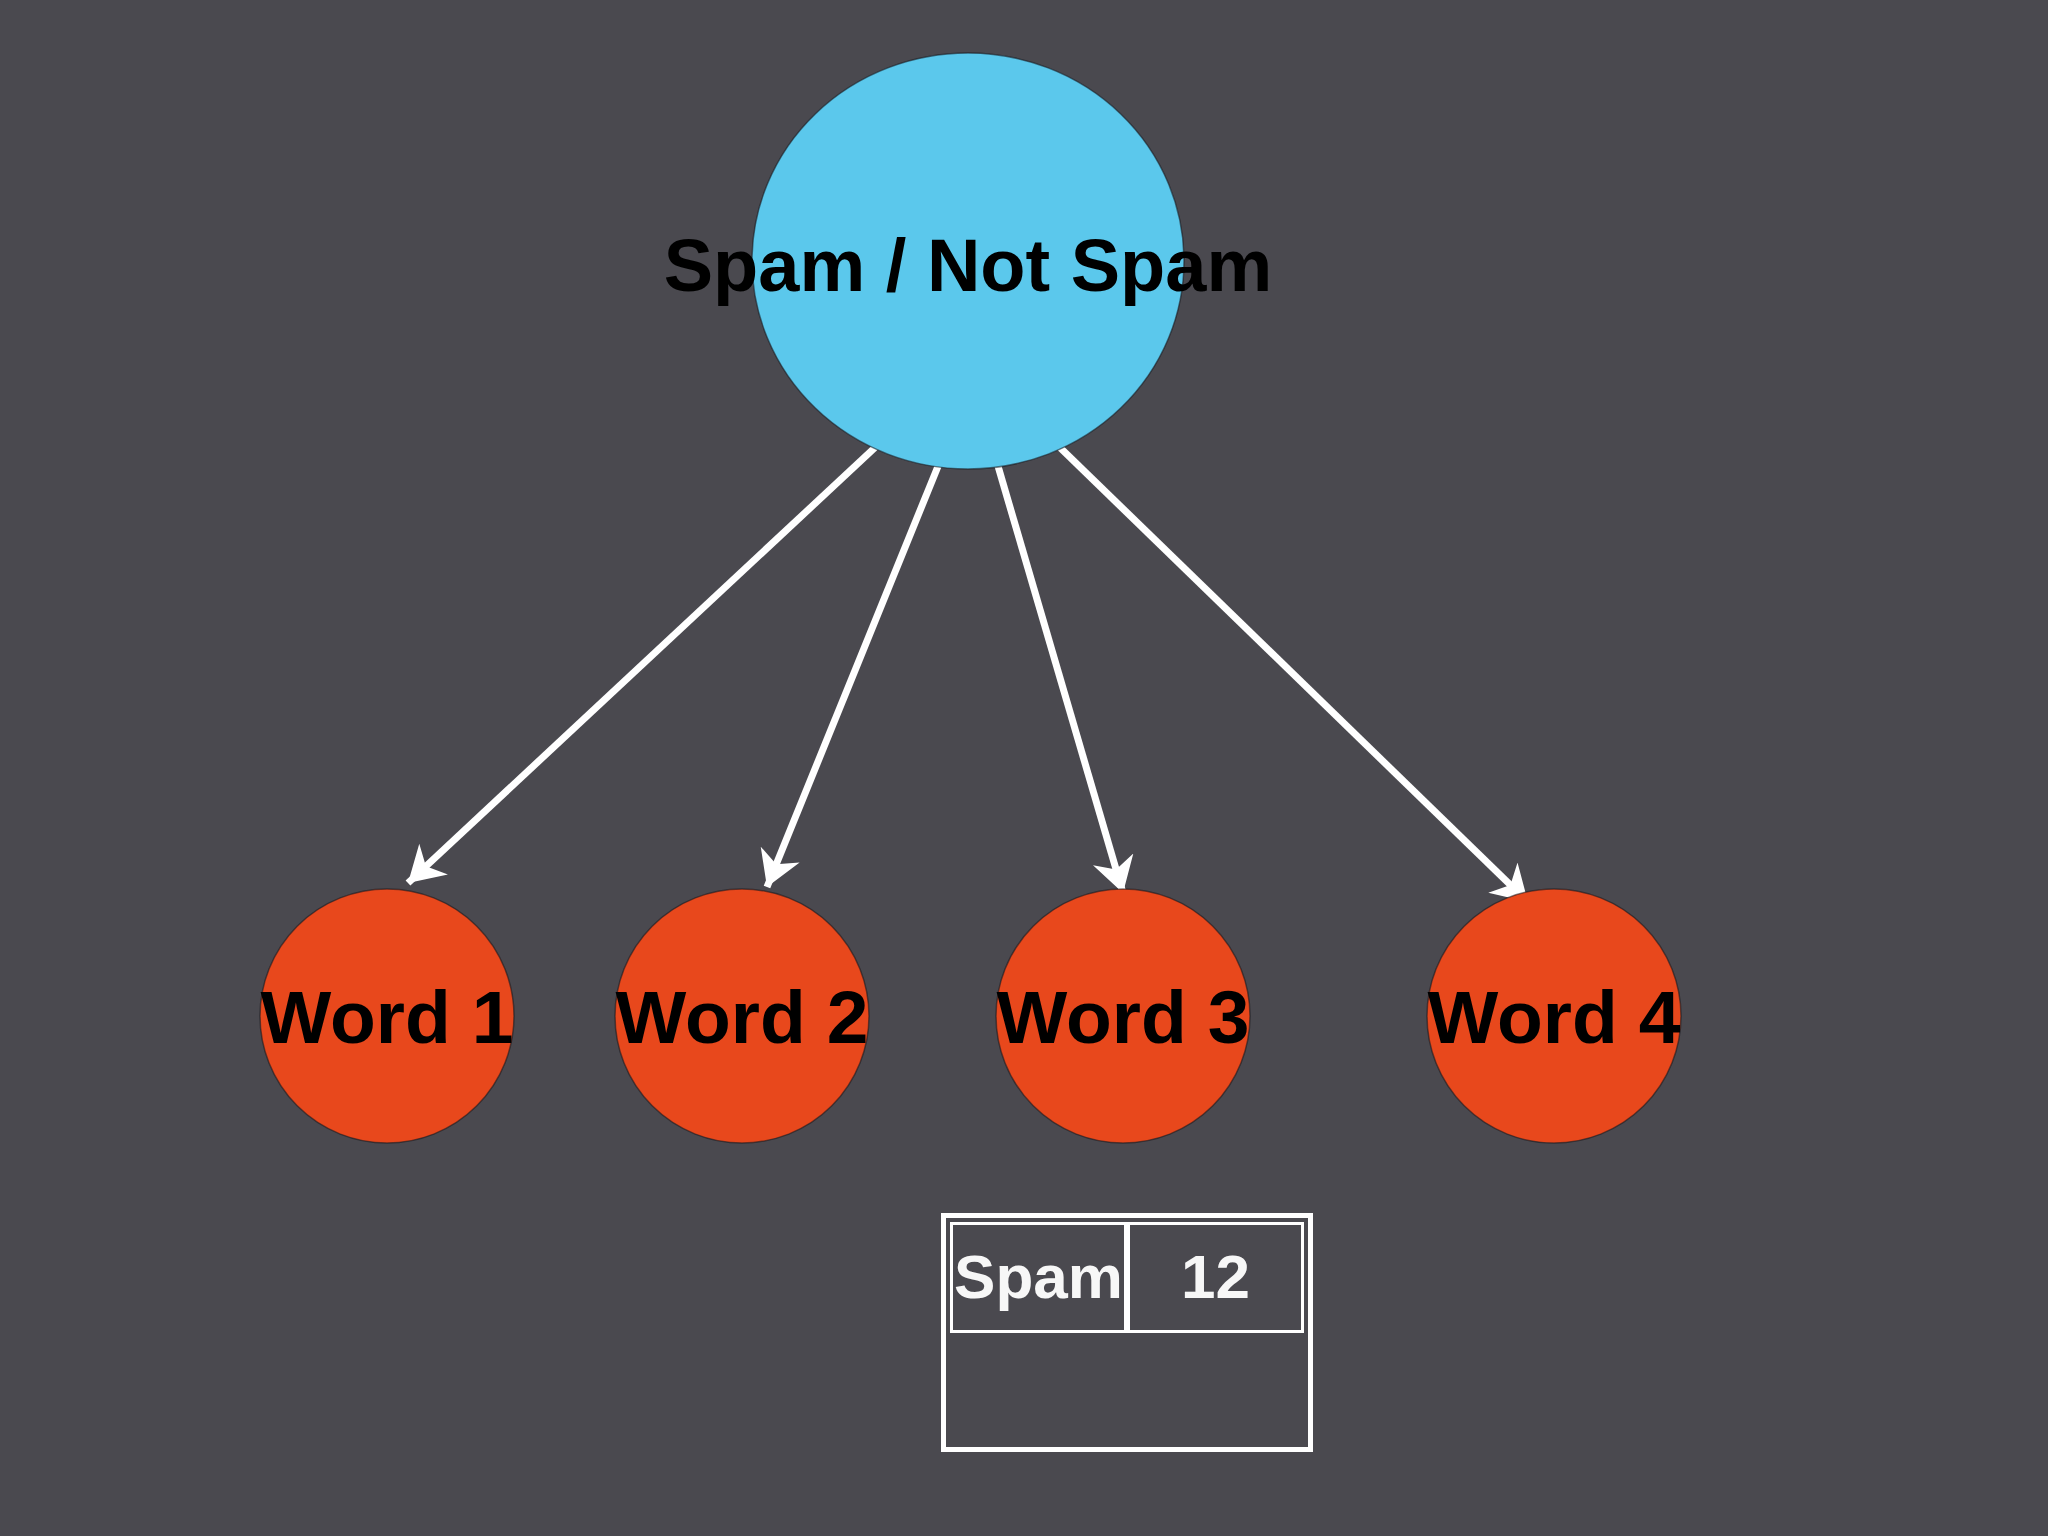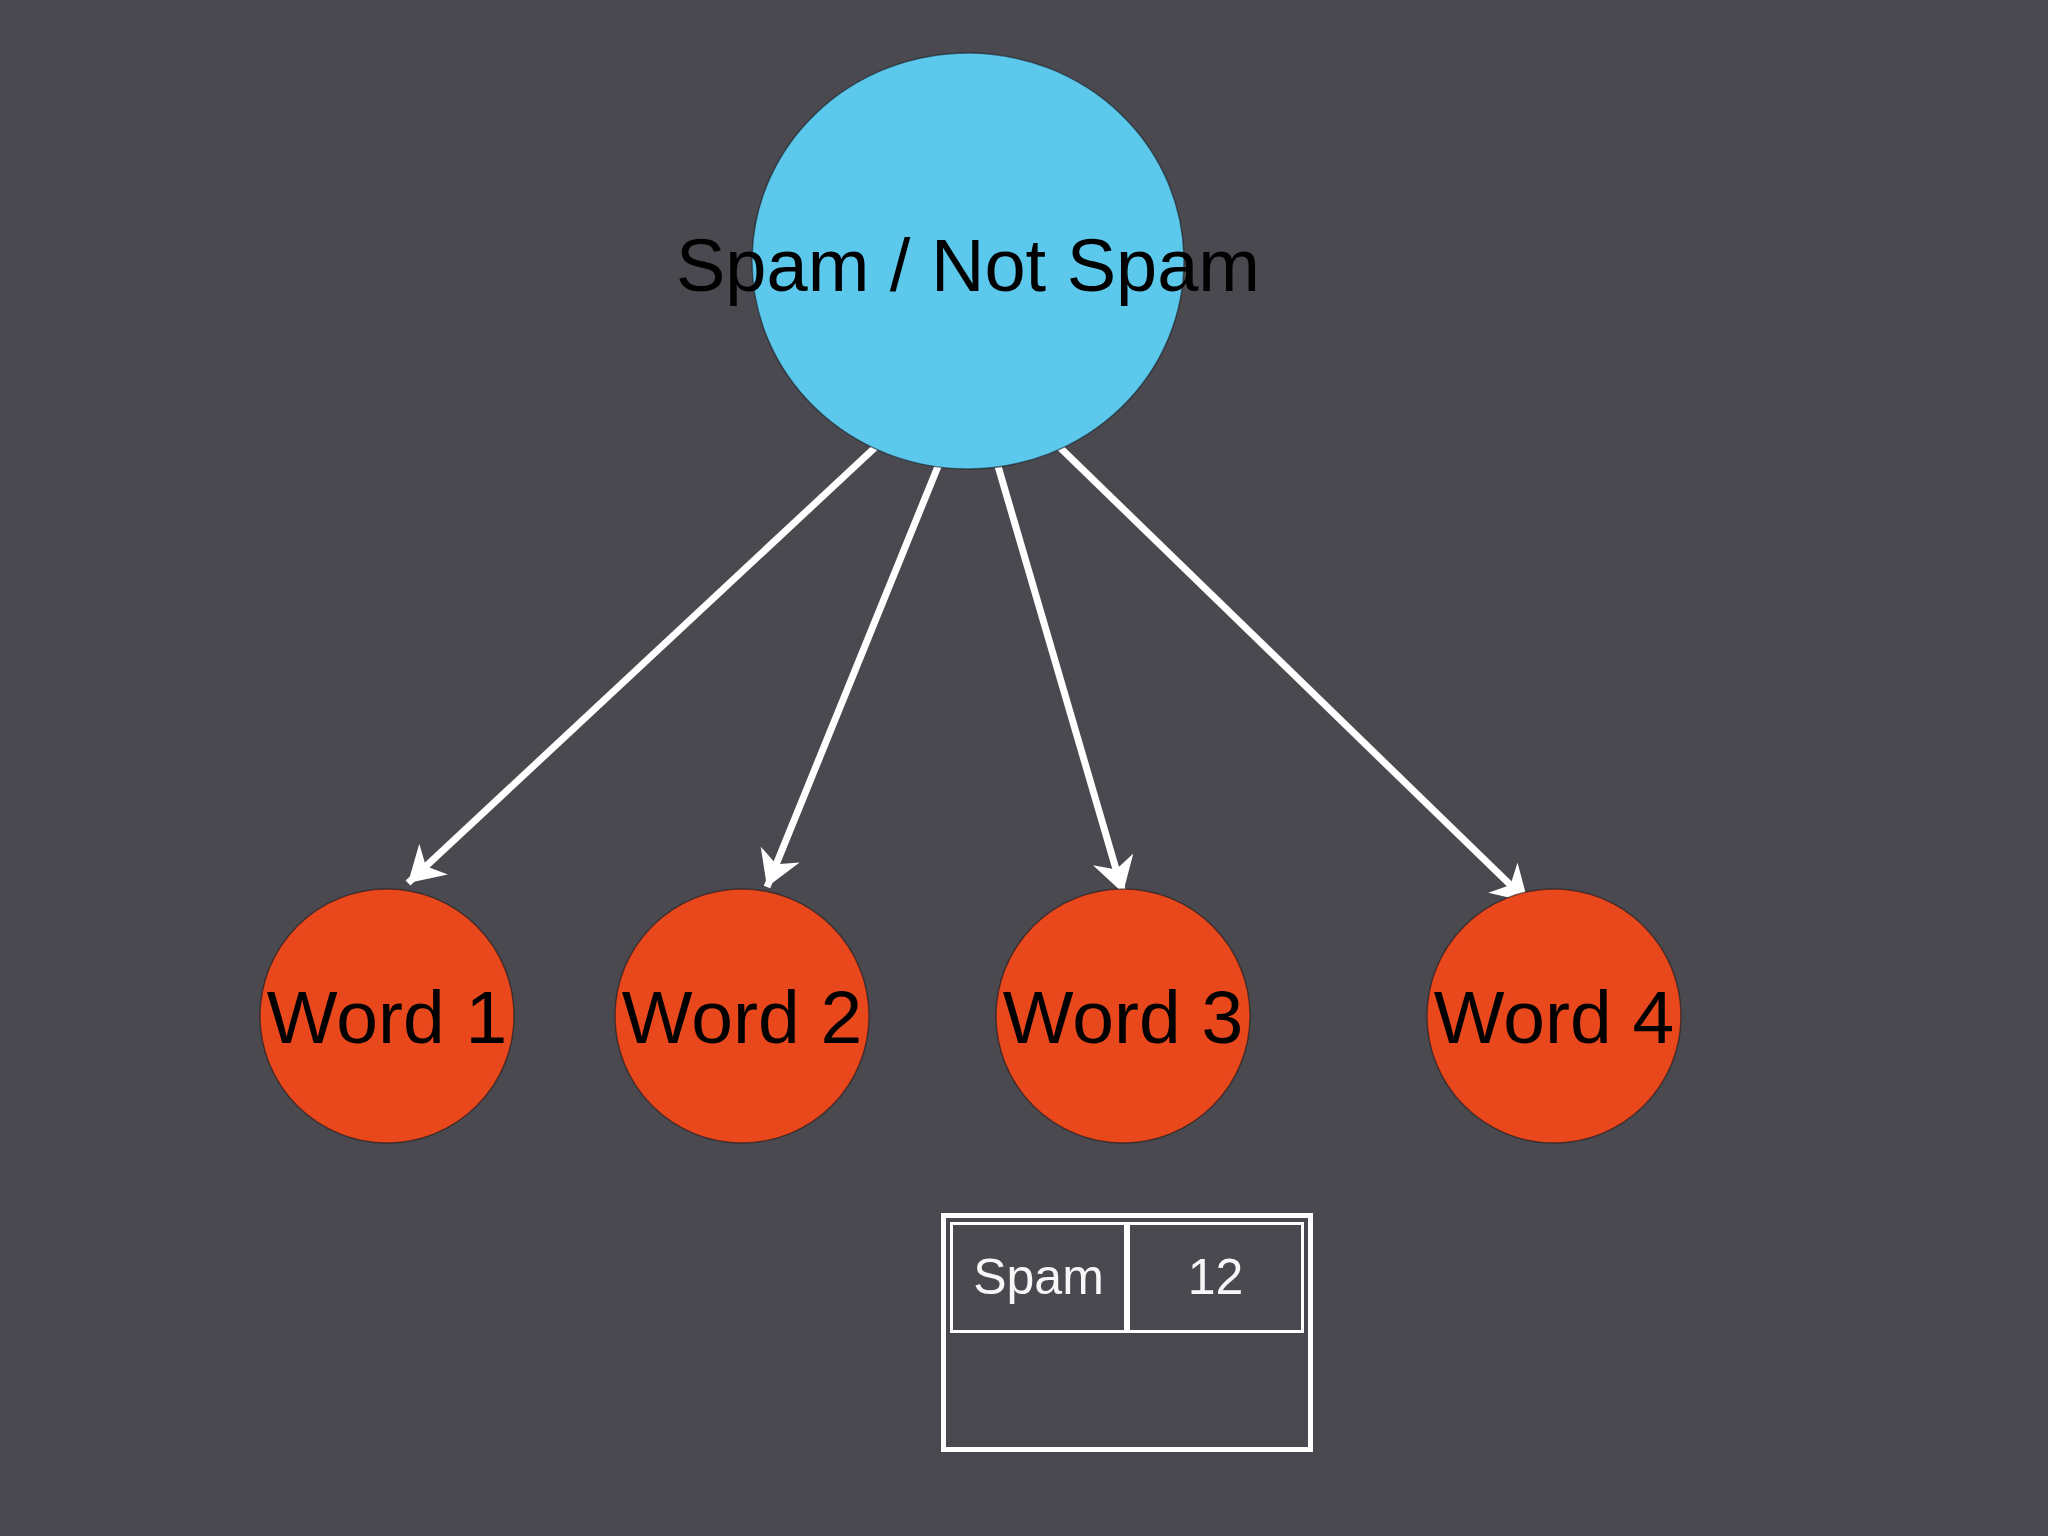--- a/index.html
+++ b/index.html
@@ -16,20 +16,21 @@
     padding: 0;
     background: var(--background);
   }
   .stage {
     position: relative;
     width: 2048px;
     height: 1536px;
     background: var(--background);
     overflow: hidden;
     font-family: "Liberation Sans", sans-serif;
+    font-weight: bold;
   }
   svg.diagram {
     position: absolute;
     left: 0;
     top: 0;
     width: 2048px;
     height: 1536px;
     display: block;
   }
   .node-shape {
@@ -62,21 +63,21 @@
     border: 5px solid var(--table-border);
     padding: 4px;
     display: grid;
     grid-template-columns: 1fr 1fr;
     grid-template-rows: 1fr 1fr;
   }
   .count-table .cell {
     box-sizing: border-box;
     border: 3px solid var(--table-border);
     color: var(--table-text);
-    font-size: 50px;
+    font-size: 62px;
     display: flex;
     align-items: center;
     justify-content: center;
     line-height: 1;
   }
 </style>
 </head>
 <body>
 
 <div class="stage">

